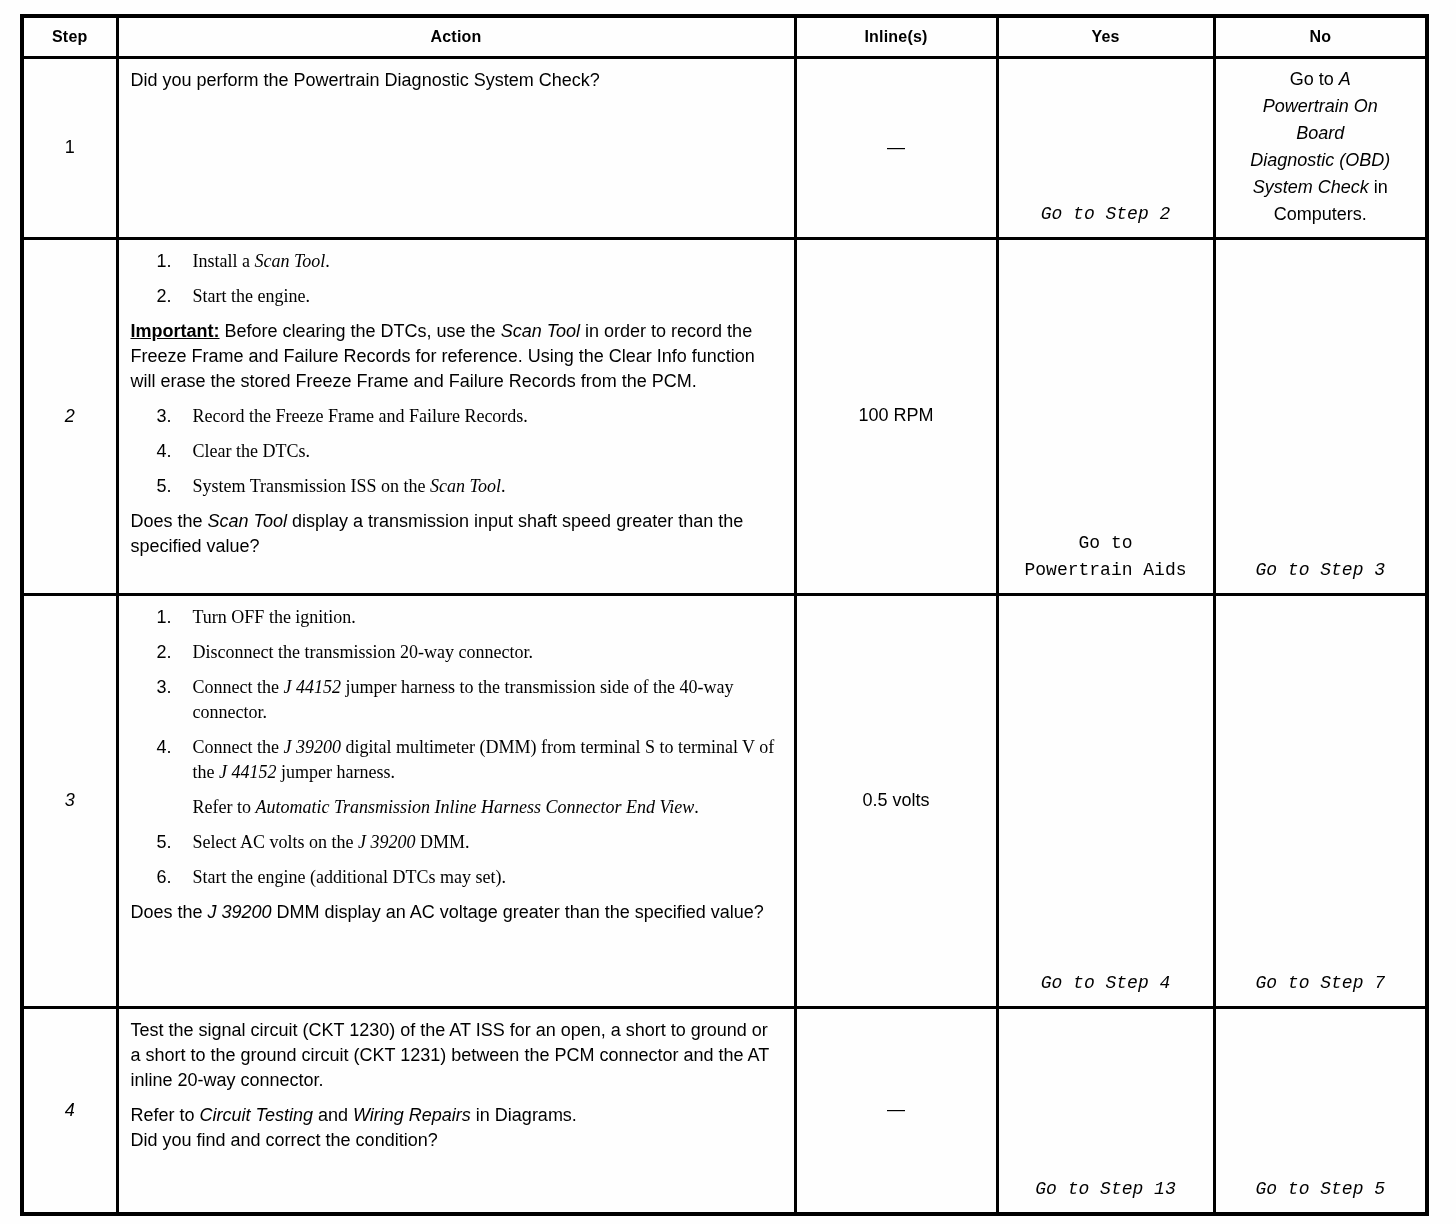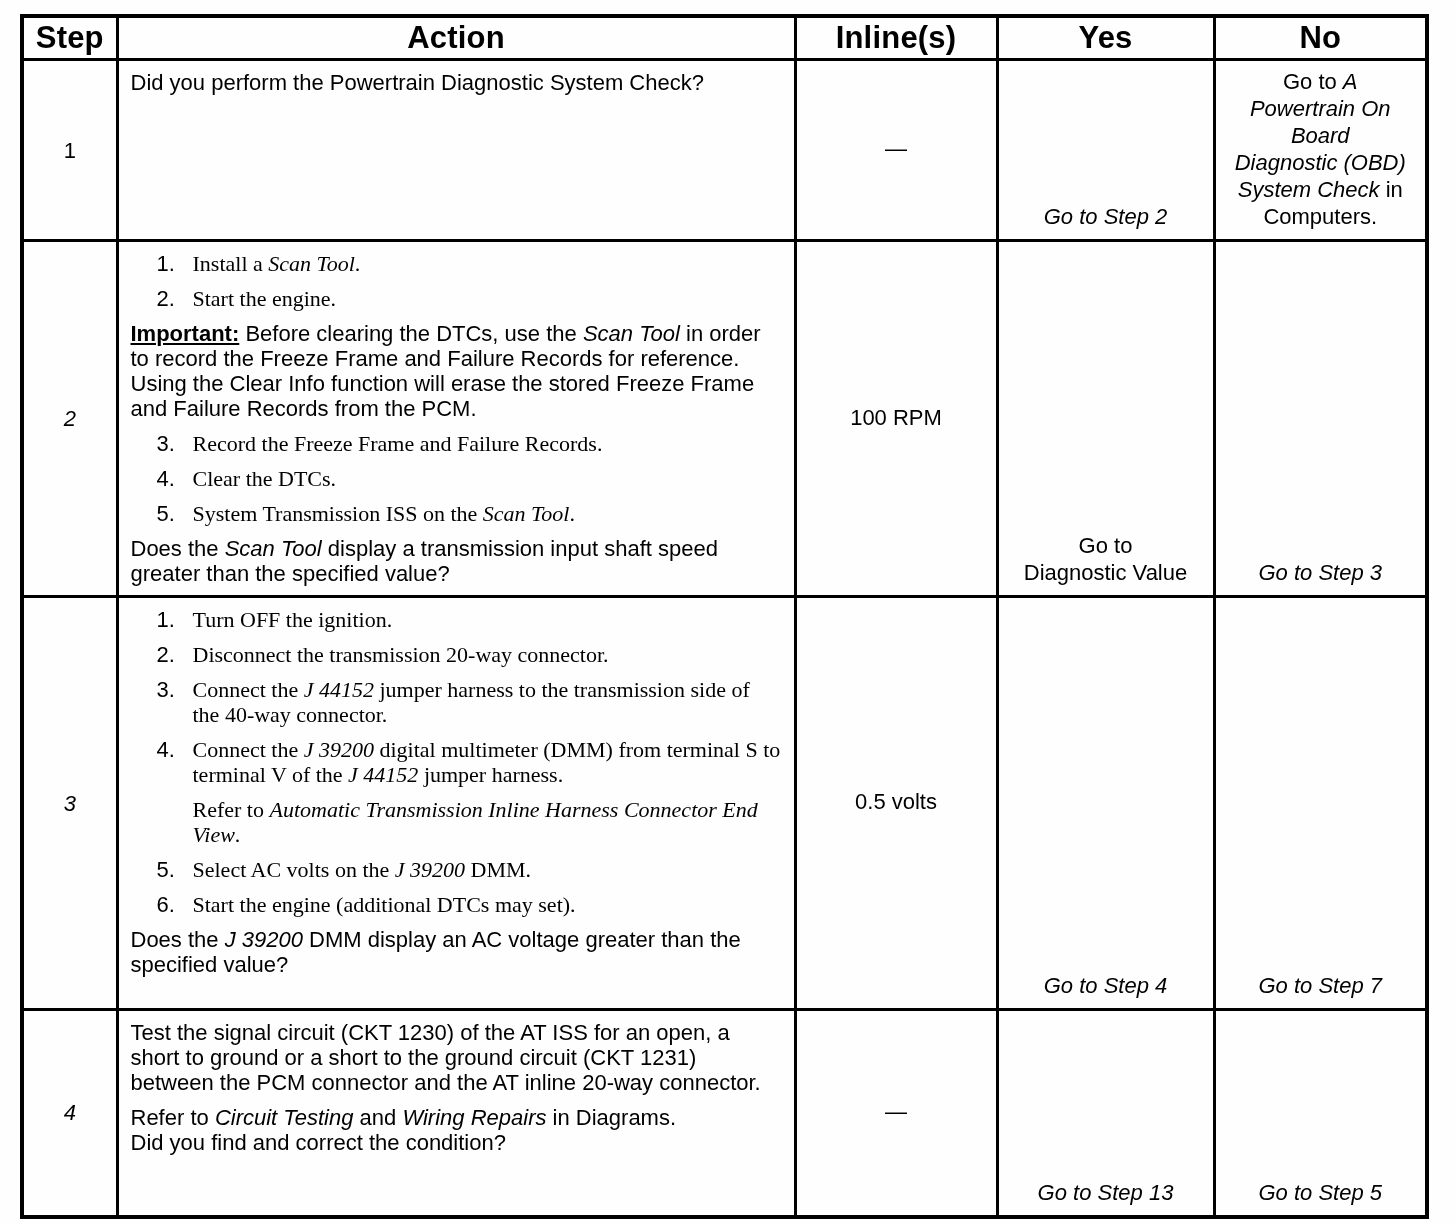--- a/index.html
+++ b/index.html
@@ -15,48 +15,48 @@
   table.diag {
     position: absolute; left: 20px; top: 14px;
     width: 1405px;
     border-collapse: collapse;
     table-layout: fixed;
     border: 4px solid #000;
   }
   th, td { border: 3px solid #000; }
 
   th {
-    font-size: 31px; font-weight: bold;
+    font-size: 16px; font-weight: bold;
     text-align: center; vertical-align: middle;
     height: 41px; padding: 2px;
     letter-spacing: 0.2px;
   }
 
   tr.r1 { height: 177px; }
   tr.r2 { height: 356px; }
   tr.r3 { height: 413px; }
   tr.r4 { height: 207px; }
 
-  td { font-size: 22px; line-height: 25px; }
+  td { font-size: 18px; line-height: 25px; }
 
   td.step { text-align: center; vertical-align: middle; padding: 2px; }
   td.step.it { font-style: italic; }
 
   td.action { vertical-align: top; padding: 9px 12px 8px 12px; }
   .blk + .blk { margin-top: 10px; }
   .li { display: flex; padding-left: 26px; }
   .li .num { flex: 0 0 36px; text-align: left; }
   .li .txt { flex: 1; font-family: Liberation Serif, serif; }
 
   td.value, td.yes, td.no { text-align: center; padding: 7px 8px 9px 8px; }
   td.value { line-height: 26px; }
   td.yes, td.no { line-height: 27px; }
   .v-top { vertical-align: top; }
   .v-mid { vertical-align: middle; }
-  .v-bot { vertical-align: bottom; }
+  .v-bot { vertical-align: bottom; font-family: Liberation Mono, monospace; }
 
   .it { font-style: italic; }
   .bd { font-weight: bold; text-decoration: underline; }
   .cline { white-space: nowrap; }
   td.no .cline, td.yes .cline { white-space: normal; }
 </style>
 </head>
 <body>
 
 <div class="page">
@@ -122,21 +122,21 @@
               <span class="num">5.</span>
               <span class="txt"><span class="">System Transmission ISS on the </span><span class="it">Scan Tool</span><span class="">.</span></span>
             </div>
             <div class="blk para"><span class="">Does the </span><span class="it">Scan Tool</span><span class=""> display a transmission input shaft speed greater than the specified value?</span></div>
           </td>
           <td class="value v-mid">
             <div class="cline"><span class="">100 RPM</span></div>
           </td>
           <td class="yes v-bot">
             <div class="cline"><span class="">Go to</span></div>
-            <div class="cline"><span class="">Diagnostic Value</span></div>
+            <div class="cline"><span class="">Powertrain Aids</span></div>
           </td>
           <td class="no v-bot">
             <div class="cline"><span class="it">Go to Step 3</span></div>
           </td>
         </tr>
         <tr class="r3">
           <td class="step it">3</td>
           <td class="action">
             <div class="blk li">
               <span class="num">1.</span>

